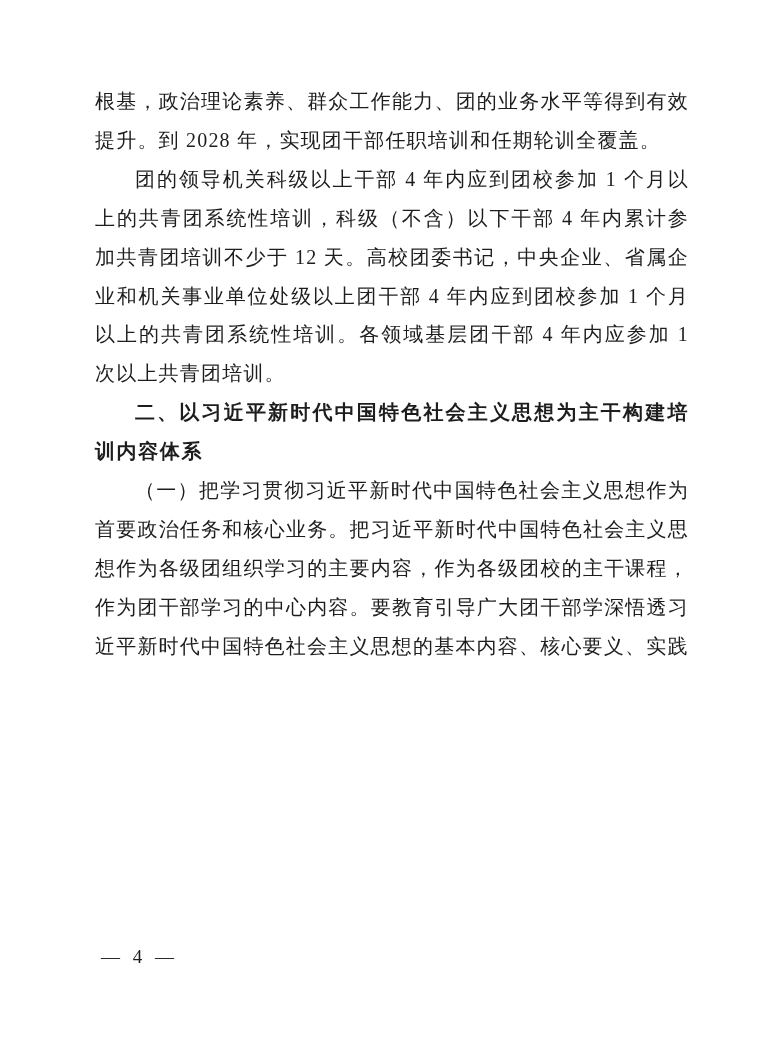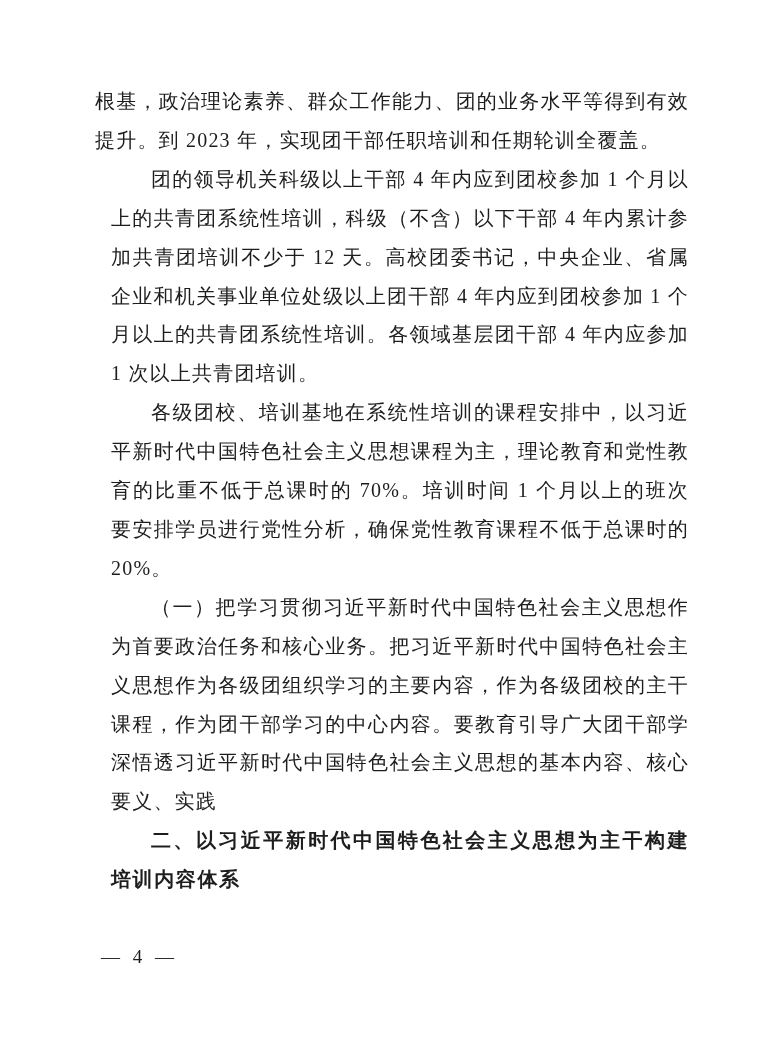--- a/index.html
+++ b/index.html
@@ -29,21 +29,20 @@
     font-family: "Liberation Serif", "DejaVu Serif", serif;
     font-size: 20px;
     line-height: 38.9px;
     letter-spacing: 1.2px;
     text-align: justify;
     text-align-last: left;
     color: #1d1d1d;
   }
   p.para.indent {
     text-indent: 2em;
-    margin-left: 16px;
   }
   p.para.heading {
     font-family: "Liberation Sans", "DejaVu Sans", sans-serif;
     font-weight: bold;
     font-size: 20px;
     letter-spacing: 1.6px;
   }
   .page-footer {
     position: absolute;
     left: 101px;
@@ -52,20 +51,19 @@
     font-size: 19px;
     letter-spacing: 4px;
     color: #1d1d1d;
   }
 </style>
 </head>
 <body>
 
 <div class="page">
   <div class="doc-body">
-    <p class="para">根基，政治理论素养、群众工作能力、团的业务水平等得到有效提升。到 2023 年，实现团干部任职培训和任期轮训全覆盖。</p>
+    <p class="para">根基，政治理论素养、群众工作能力、团的业务水平等得到有效提升。到 2028 年，实现团干部任职培训和任期轮训全覆盖。</p>
     <p class="para indent">团的领导机关科级以上干部 4 年内应到团校参加 1 个月以上的共青团系统性培训，科级（不含）以下干部 4 年内累计参加共青团培训不少于 12 天。高校团委书记，中央企业、省属企业和机关事业单位处级以上团干部 4 年内应到团校参加 1 个月以上的共青团系统性培训。各领域基层团干部 4 年内应参加 1 次以上共青团培训。</p>
-    <p class="para indent">各级团校、培训基地在系统性培训的课程安排中，以习近平新时代中国特色社会主义思想课程为主，理论教育和党性教育的比重不低于总课时的 70%。培训时间 1 个月以上的班次要安排学员进行党性分析，确保党性教育课程不低于总课时的 20%。</p>
+    <p class="para indent heading">二、以习近平新时代中国特色社会主义思想为主干构建培训内容体系</p>
     <p class="para indent">（一）把学习贯彻习近平新时代中国特色社会主义思想作为首要政治任务和核心业务。把习近平新时代中国特色社会主义思想作为各级团组织学习的主要内容，作为各级团校的主干课程，作为团干部学习的中心内容。要教育引导广大团干部学深悟透习近平新时代中国特色社会主义思想的基本内容、核心要义、实践</p>
-    <p class="para indent heading">二、以习近平新时代中国特色社会主义思想为主干构建培训内容体系</p>
   </div>
   <div class="page-footer">— 4 —</div>
 </div>
 
 </body></html>

